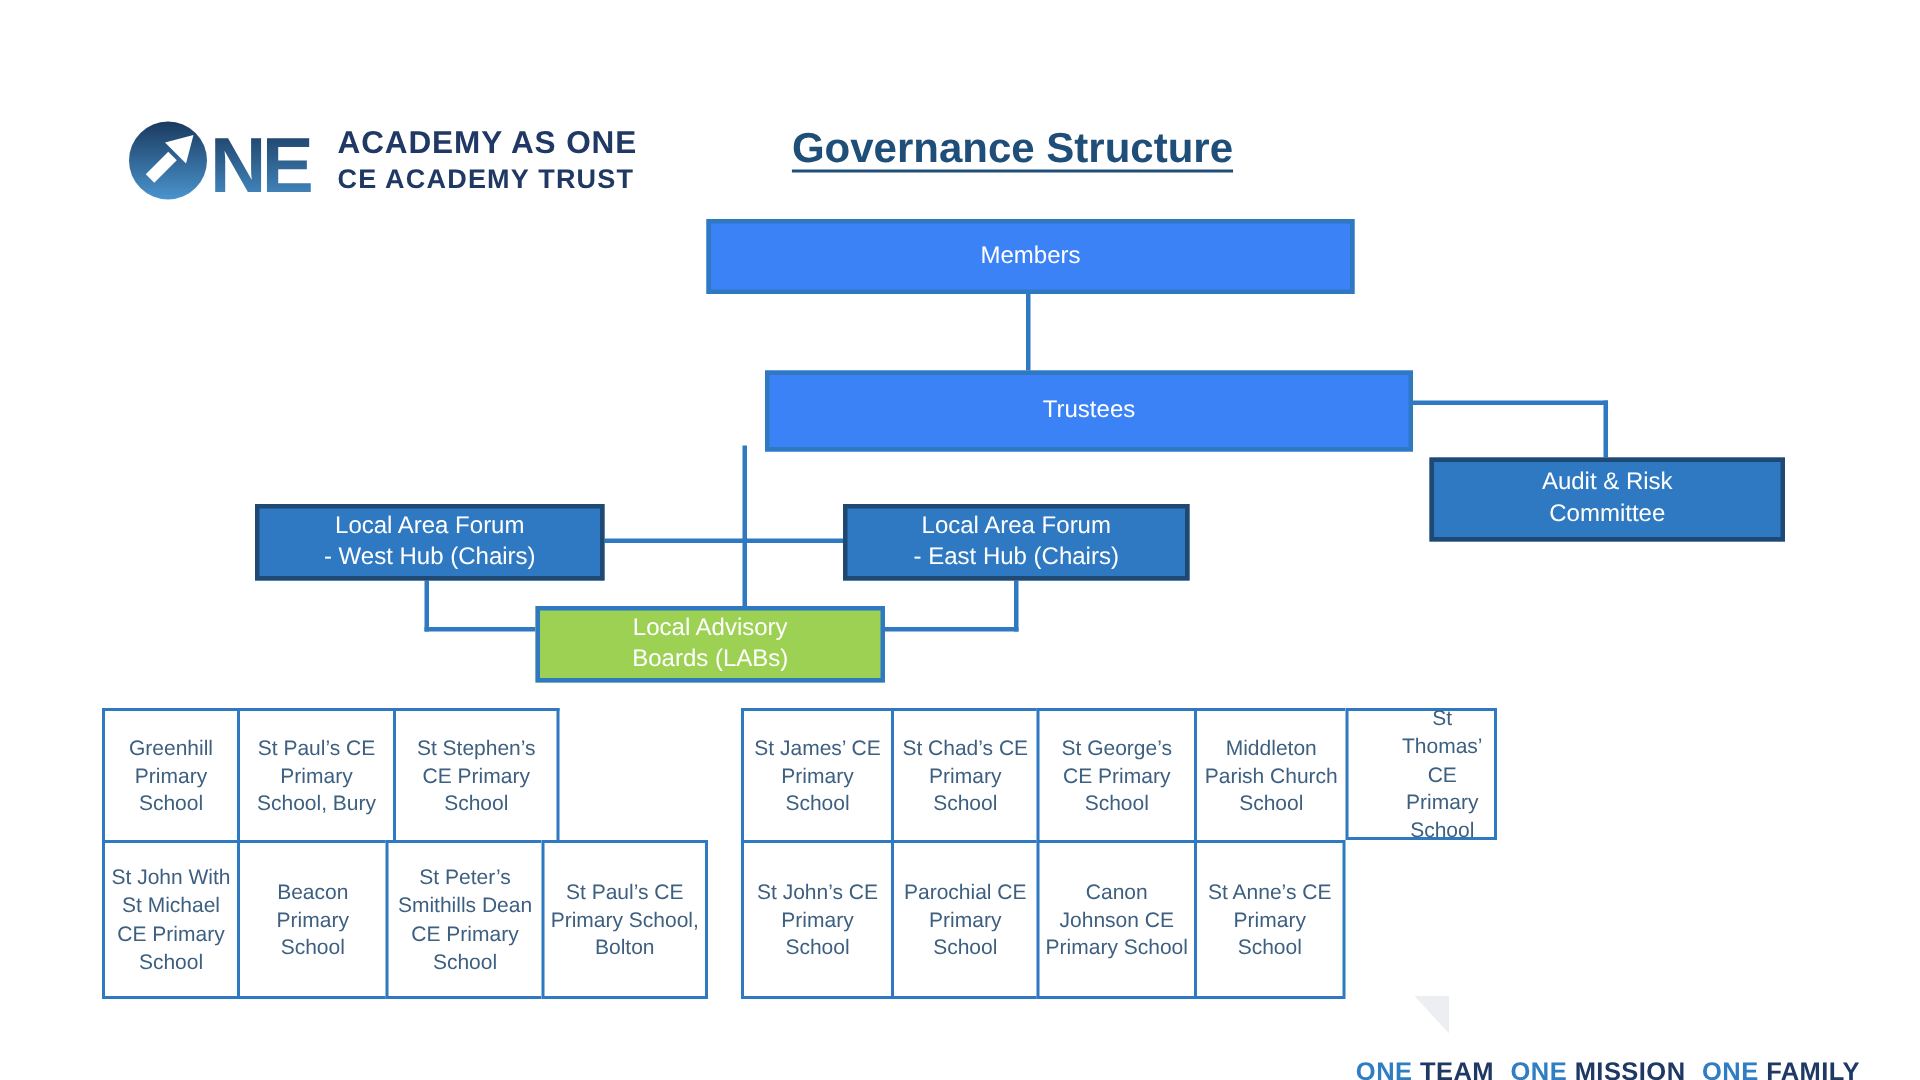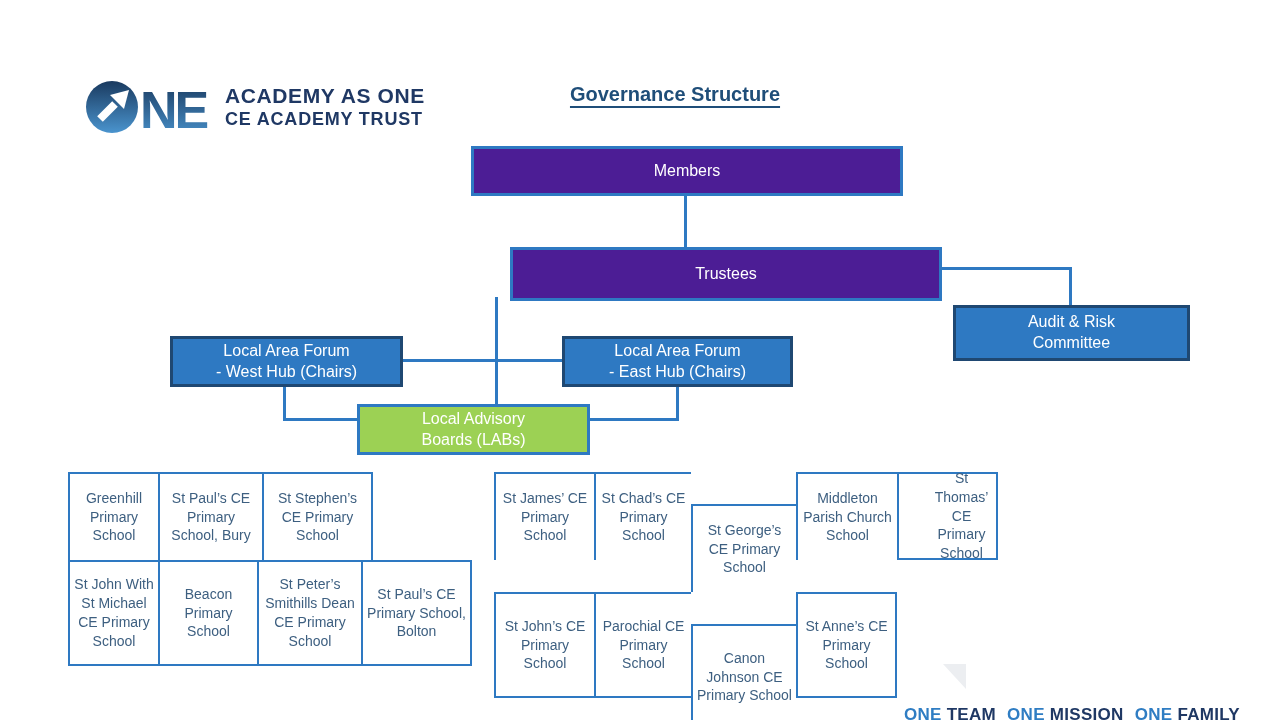--- a/index.html
+++ b/index.html
@@ -8,28 +8,28 @@
 
   
   .logo{position:absolute;left:85px;top:78px;display:flex;align-items:center;}
   .logo-mark{width:128px;height:58px;flex:0 0 auto;}
   .brand{margin-left:12px;line-height:1.05;}
   .brand-line1{color:#1F3864;font-weight:800;font-size:21px;letter-spacing:.6px;}
   .brand-line2{color:#1F3864;font-weight:700;font-size:18px;letter-spacing:.8px;margin-top:3px;}
 
   
   .page-title{position:absolute;left:675px;top:83px;transform:translateX(-50%);
-    color:#1F4E79;font-size:20px;font-weight:700;white-space:nowrap;
+    color:#1F4E79;font-size:28px;font-weight:700;white-space:nowrap;
     text-decoration:underline;text-underline-offset:5px;text-decoration-thickness:2px;}
 
   
   .node{position:absolute;box-sizing:border-box;display:flex;flex-direction:column;
     align-items:center;justify-content:center;color:#ffffff;text-align:center;
     font-size:16px;line-height:1.3;z-index:2;}
-  .node-dark{background:#4c1d95;border:3px solid #2E79C2;}
+  .node-dark{background:#3b82f6;border:3px solid #2E79C2;}
   .node-mid{background:#2E79C2;border:3px solid #1F4872;}
   .node-green{background:#9CD154;border:3px solid #2E79C2;}
 
   .n-members{left:471px;top:146px;width:432px;height:50px;}
   .n-trustees{left:471px;top:247px;width:432px;height:54px;margin-left:39px;}
   .n-audit{left:953px;top:305px;width:237px;height:56px;}
   .n-west{left:170px;top:336px;width:233px;height:51px;}
   .n-east{left:562px;top:336px;width:231px;height:51px;}
   .n-lab{left:357px;top:404px;width:233px;height:51px;}
 
@@ -38,21 +38,21 @@
   
   .stable{position:absolute;z-index:2;}
   .trow{display:flex;}
   .tcell{box-sizing:border-box;border-left:2.5px solid #2E79C2;border-top:2.5px solid #2E79C2;
     display:flex;align-items:center;justify-content:center;text-align:center;
     color:#3D5F80;font-size:14px;line-height:1.35;padding:2px 4px;background:#ffffff;}
   .br{border-right:2.5px solid #2E79C2;}
   .bb{border-bottom:2.5px solid #2E79C2;}
   .h1r{height:88px;} .h2r{height:106px;}
   .lw0{width:90px;} .lw1{width:99px;} .lw2{width:104px;} .lw3{width:111px;}
-  .rw0{width:100px;} .rw1{width:97px;} .rw2{width:105px;margin-top:32px;} .rw3{width:101px;} .rw4{width:101px;padding-left:32px;}
+  .rw0{width:100px;} .rw1{width:97px;} .rw2{width:105px;} .rw3{width:101px;} .rw4{width:101px;padding-left:32px;}
   .ltable{left:68px;top:472px;}
   .rtable{left:494px;top:472px;}
 
   
   .tagline{position:absolute;right:40px;top:672px;display:flex;align-items:baseline;
     font-size:17px;font-weight:800;letter-spacing:.3px;white-space:nowrap;}
   .tag-group{display:flex;align-items:baseline;margin-left:11px;}
   .tag-one{color:#2F7DC3;margin-right:5px;margin-top:33px;}
   .tag-word{color:#1F3864;}
   .corner-wedge{position:absolute;left:943px;top:664px;width:23px;height:25px;

